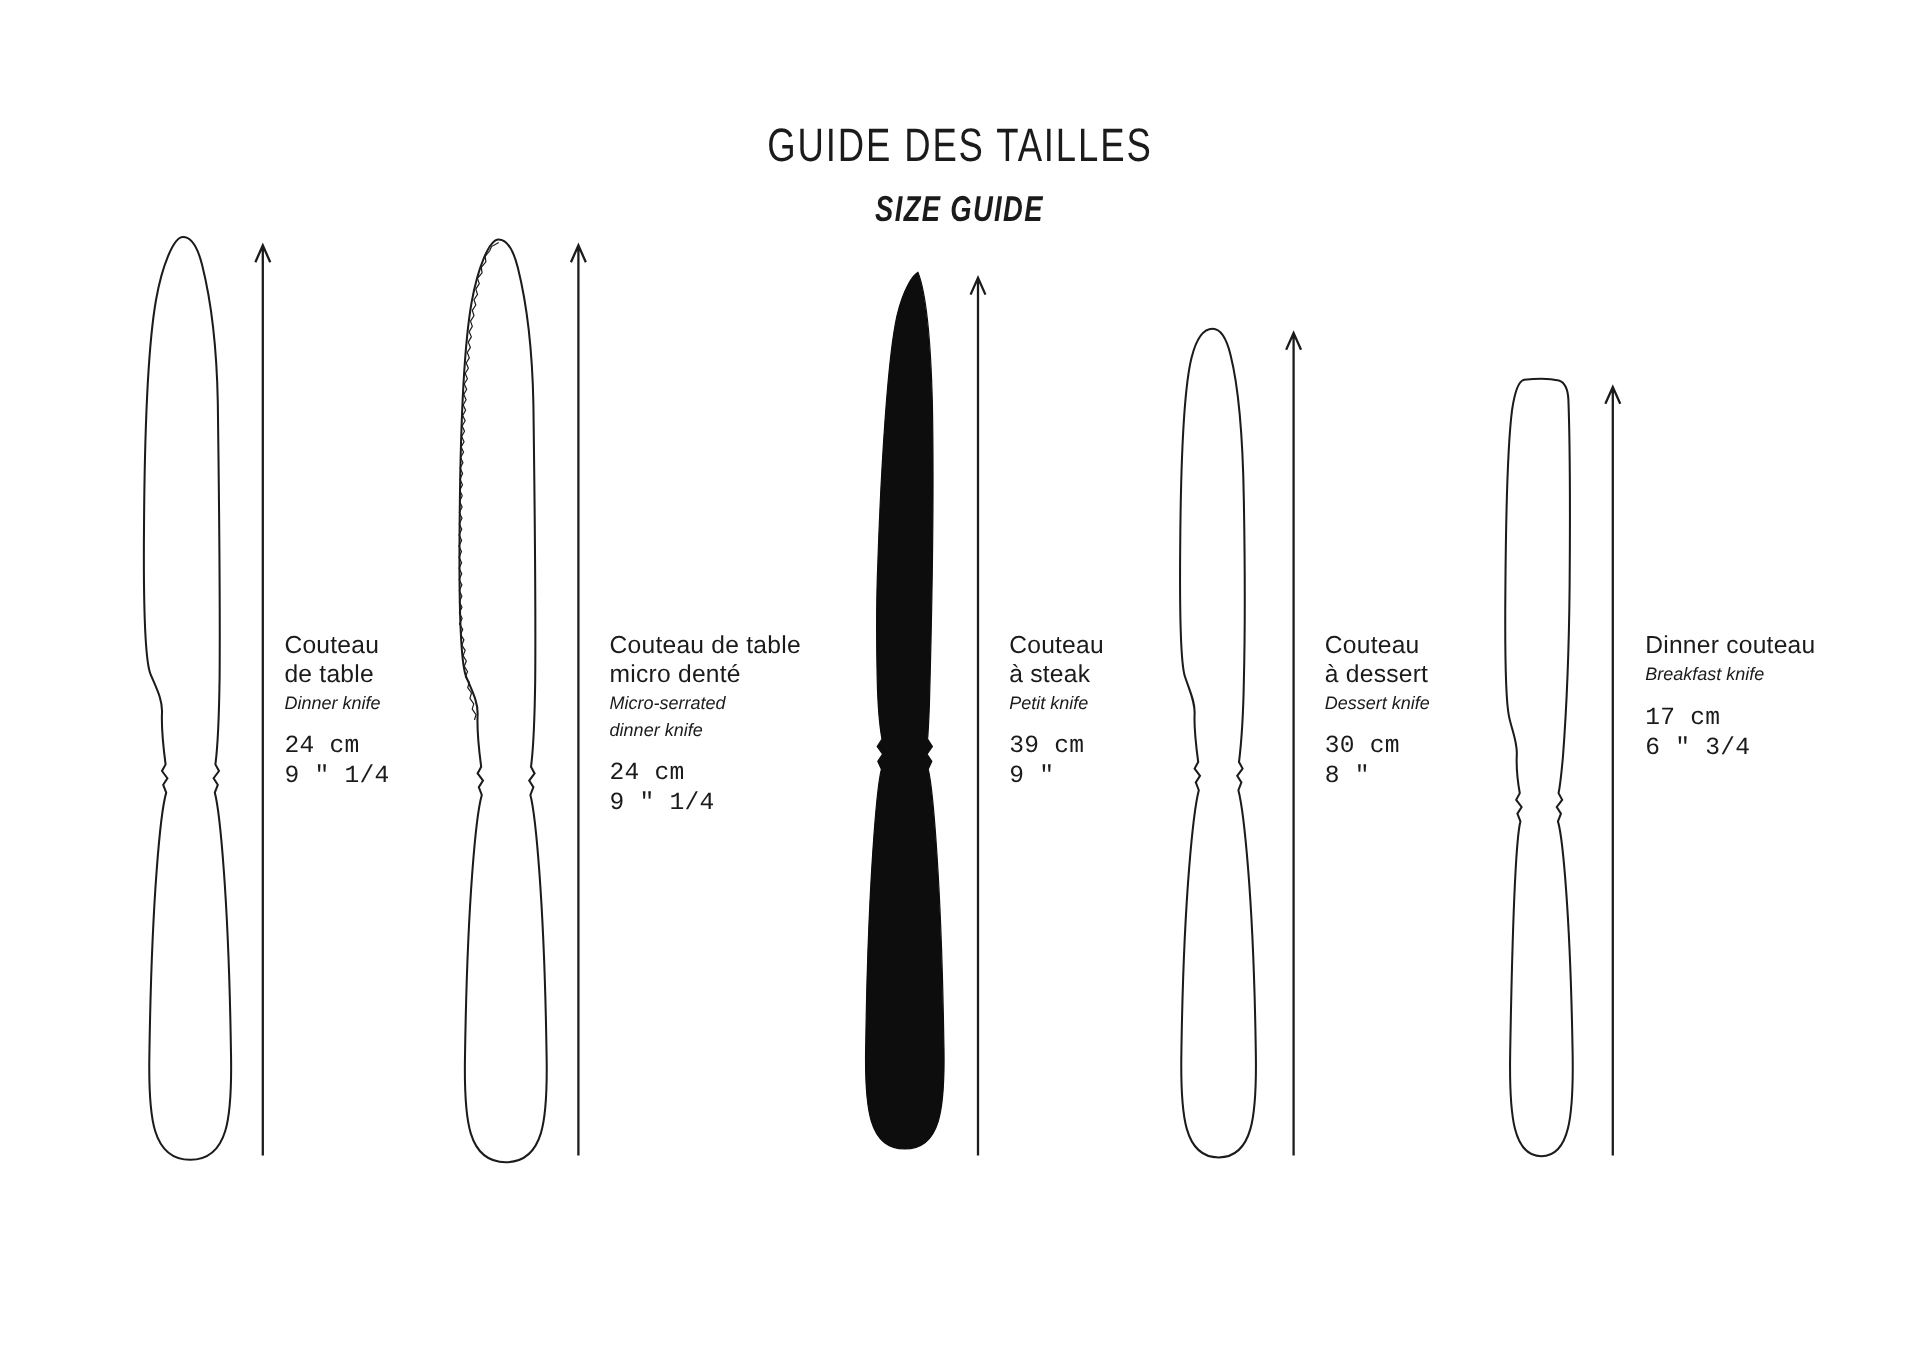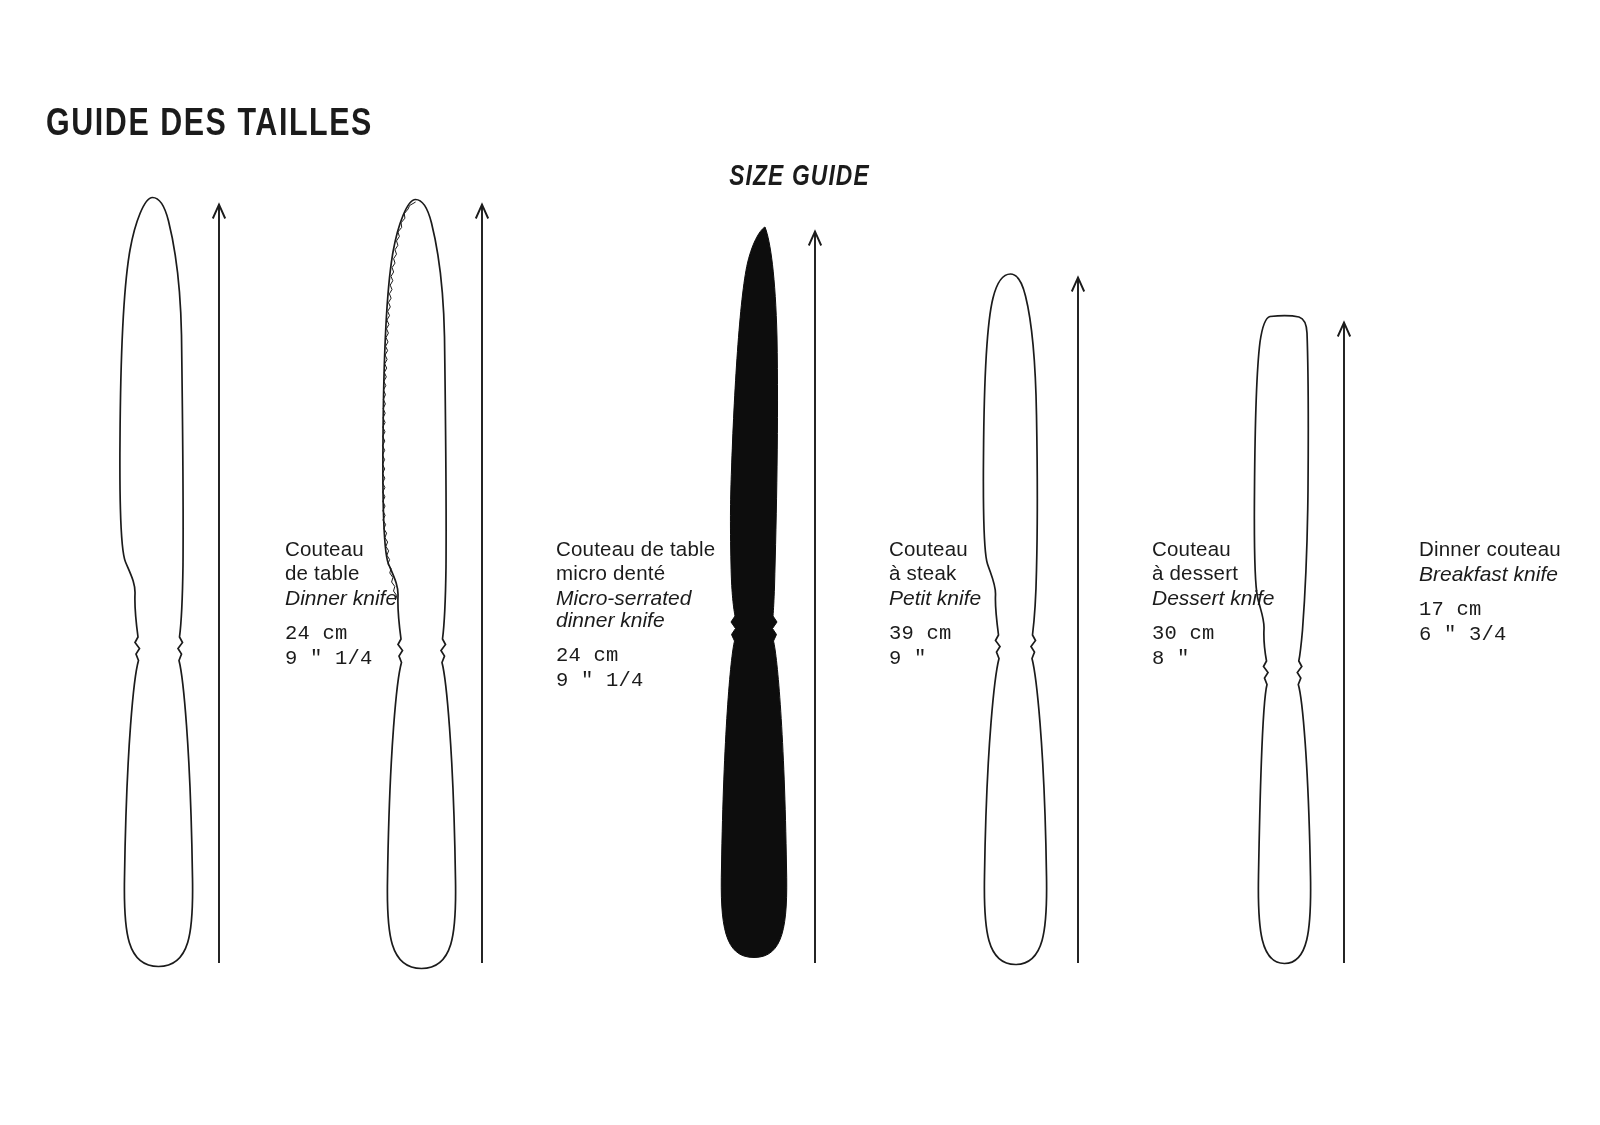--- a/index.html
+++ b/index.html
@@ -2,39 +2,39 @@
 <html><head>
 <meta charset="utf-8">
 <style>
   html,body{margin:0;padding:0;background:#ffffff;}
   .stage{
     position:relative;width:1600px;height:1125px;background:#ffffff;
     font-family:"Liberation Sans",sans-serif;color:#1b1b1b;overflow:hidden;
   }
   
   .title{
-    position:absolute;top:74px;left:0;width:100%;text-align:left;
-    font-size:39px;letter-spacing:2px;font-weight:700;white-space:nowrap;
+    position:absolute;top:74px;left:0;width:100%;text-align:center;
+    font-size:39px;letter-spacing:2px;font-weight:400;white-space:nowrap;
   }
   .title>span{display:inline-block;transform:scaleX(.78);transform-origin:50% 50%;}
   .subtitle{
     position:absolute;top:133px;left:0;width:100%;text-align:center;
     font-size:30px;font-style:italic;letter-spacing:1.5px;white-space:nowrap;
   }
   .subtitle>span{display:inline-block;transform:scaleX(.76);transform-origin:50% 50%;}
   
   .art{position:absolute;left:0;top:0;}
   .outline{fill:#ffffff;stroke:#1b1b1b;stroke-width:1.7;}
   .filled{fill:#0d0d0d;stroke:#0d0d0d;stroke-width:1;}
   .arrow{fill:none;stroke:#1b1b1b;stroke-width:1.9;stroke-linejoin:miter;}
   .serration{fill:none;stroke:#1b1b1b;stroke-width:1;}
   
-  .knife-label{position:absolute;top:537px;margin-left:48px;}
+  .knife-label{position:absolute;top:526px;}
   .name-fr{font-size:20.5px;line-height:24px;letter-spacing:.2px;white-space:pre-line;}
-  .name-en{font-size:21px;line-height:22px;font-style:italic;white-space:pre-line;margin-top:2px;}
+  .name-en{font-size:15px;line-height:22px;font-style:italic;white-space:pre-line;margin-top:2px;}
   .sizes{margin-top:13px;font-family:Liberation Mono, monospace;}
   .size-cm,.size-in{font-size:20.5px;line-height:24.5px;letter-spacing:.2px;}
 </style>
 </head>
 <body>
 
 <div class="stage">
 
   <h1 class="title"><span>GUIDE DES TAILLES</span></h1>
   <h2 class="subtitle"><span>SIZE GUIDE</span></h2>

